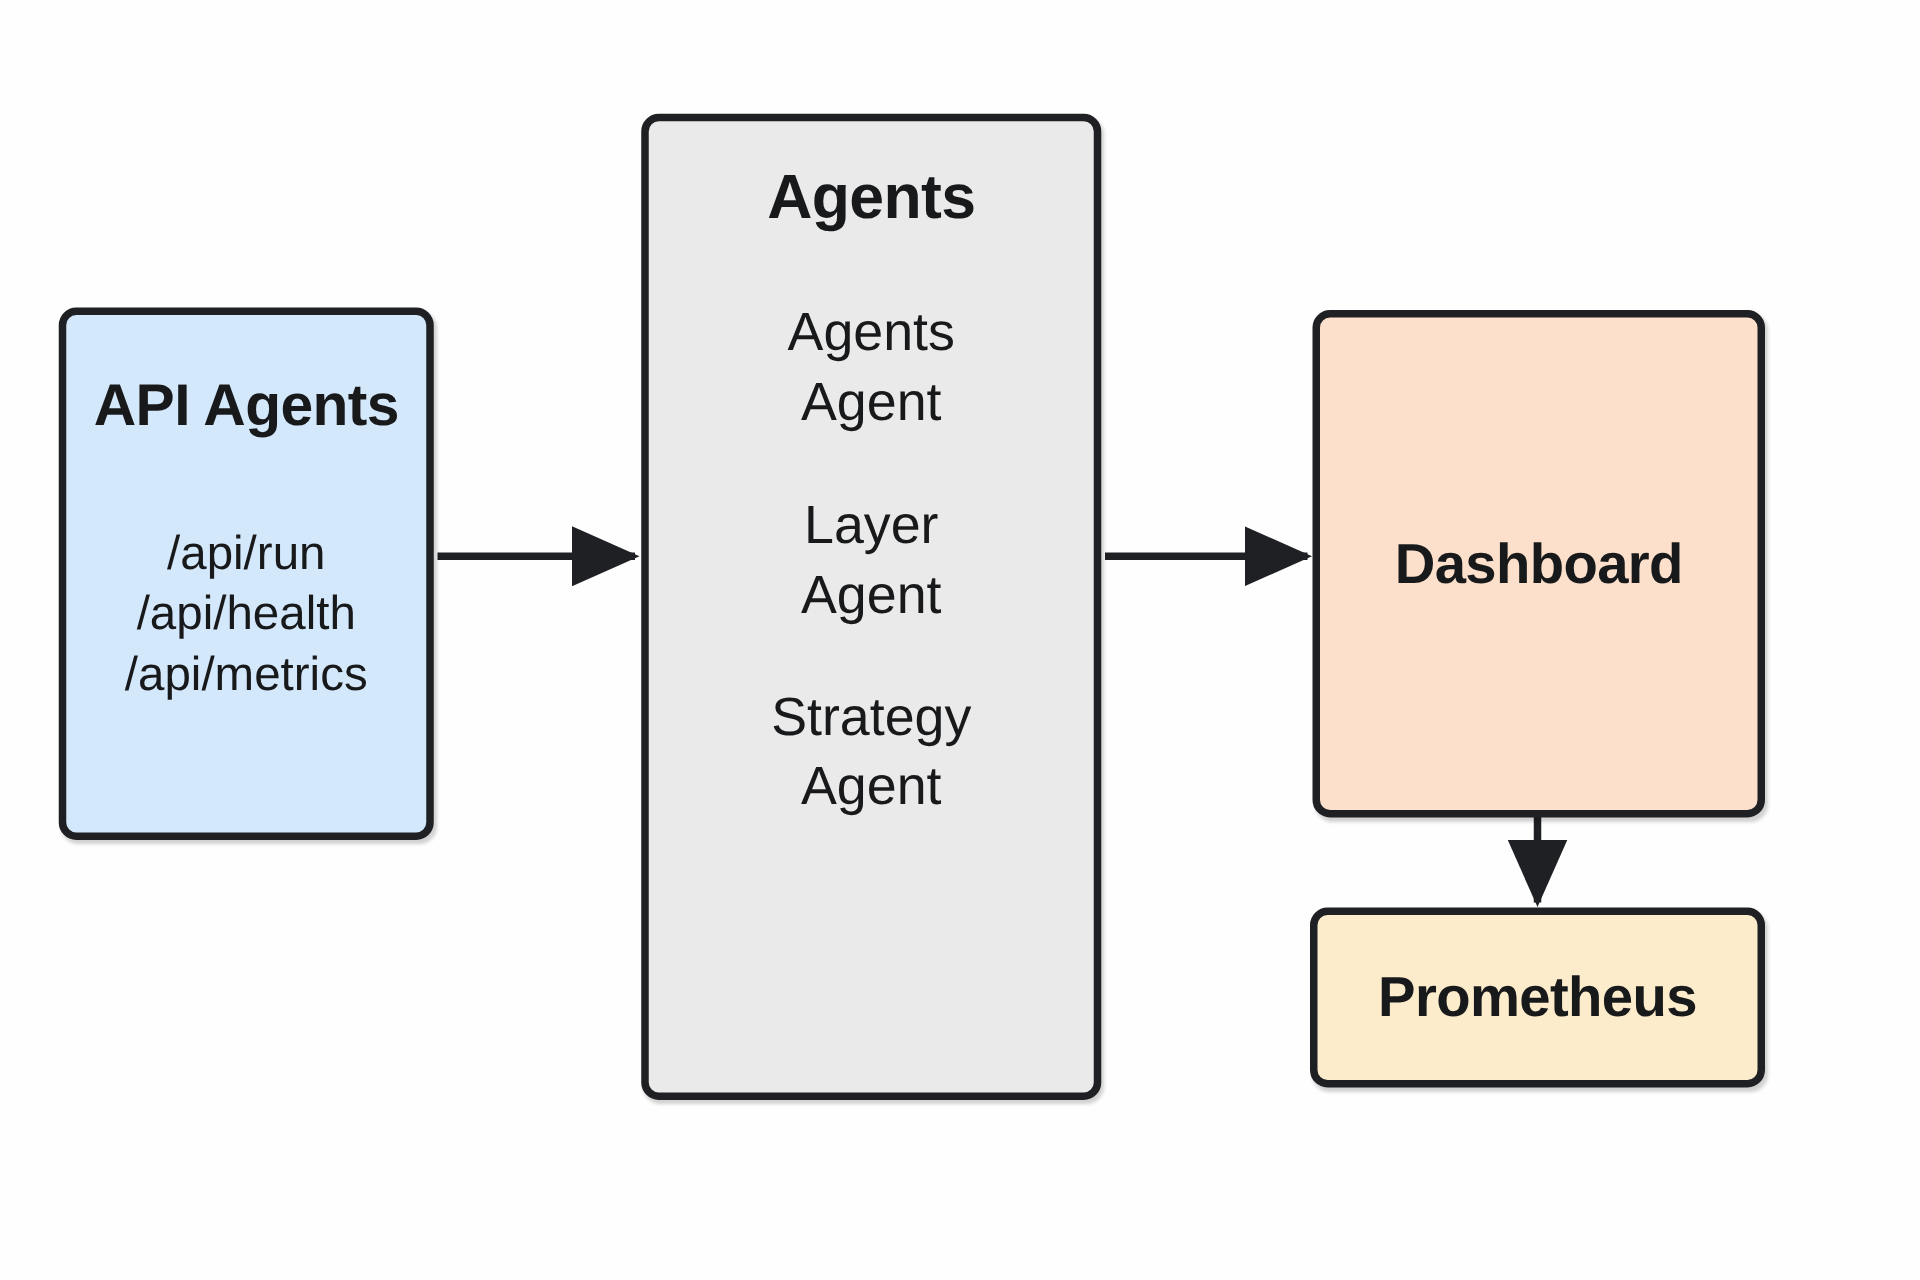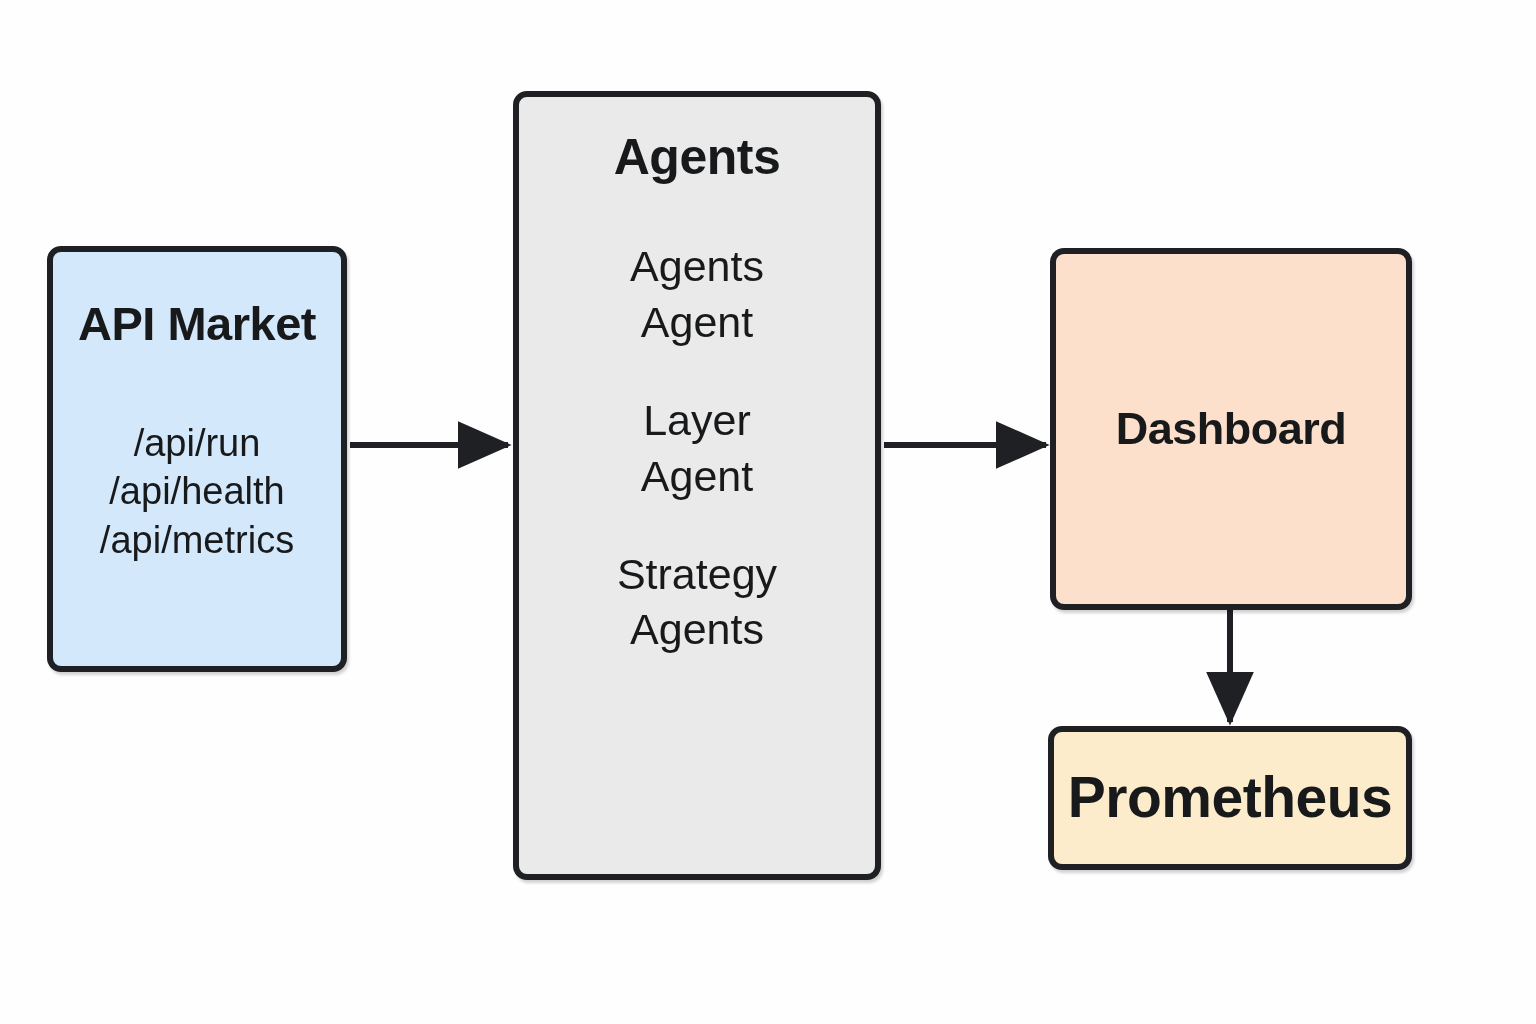--- a/index.html
+++ b/index.html
@@ -78,39 +78,39 @@
     line-height: 1.3;
     margin-bottom: 42px;
   }
   #agents .agent:last-child { margin-bottom: 0; }
 
   
   #dashboard {
     left: 1050px;
     top: 248px;
     width: 362px;
-    height: 362px;
+    height: 406px;
     background: #fce0cb;
   }
   #dashboard .title {
     font-size: 45px;
     font-weight: bold;
     letter-spacing: -0.5px;
   }
 
   
   #prometheus {
     left: 1048px;
     top: 726px;
     width: 364px;
     height: 144px;
     background: #fceccb;
   }
   #prometheus .title {
-    font-size: 57px;
+    font-size: 45px;
     font-weight: bold;
     letter-spacing: -0.5px;
   }
 
   
   .connector {
     position: absolute;
     left: 0;
     top: 0;
     width: 1536px;
@@ -131,34 +131,34 @@
     </defs>
 
     <line x1="350" y1="445" x2="508" y2="445" stroke="#1f2023" stroke-width="6" marker-end="url(#arrowhead)"></line>
 
     <line x1="884" y1="445" x2="1046" y2="445" stroke="#1f2023" stroke-width="6" marker-end="url(#arrowhead)"></line>
 
     <line x1="1230" y1="562" x2="1230" y2="722" stroke="#1f2023" stroke-width="6" marker-end="url(#arrowhead)"></line>
   </svg>
 
   <div class="node" id="api-layer">
-    <div class="title">API Market</div>
+    <div class="title">API Agents</div>
     <div class="endpoints" style="white-space: pre-line;">/api/run
 /api/health
 /api/metrics</div>
   </div>
 
   <div class="node" id="agents">
     <div class="title">Agents</div>
     <div class="agent" style="white-space: pre-line;">Agents
 Agent</div>
     <div class="agent" style="white-space: pre-line;">Layer
 Agent</div>
     <div class="agent" style="white-space: pre-line;">Strategy
-Agents</div>
+Agent</div>
   </div>
 
   <div class="node" id="dashboard">
     <div class="title">Dashboard</div>
   </div>
 
   <div class="node" id="prometheus">
     <div class="title">Prometheus</div>
   </div>
 

